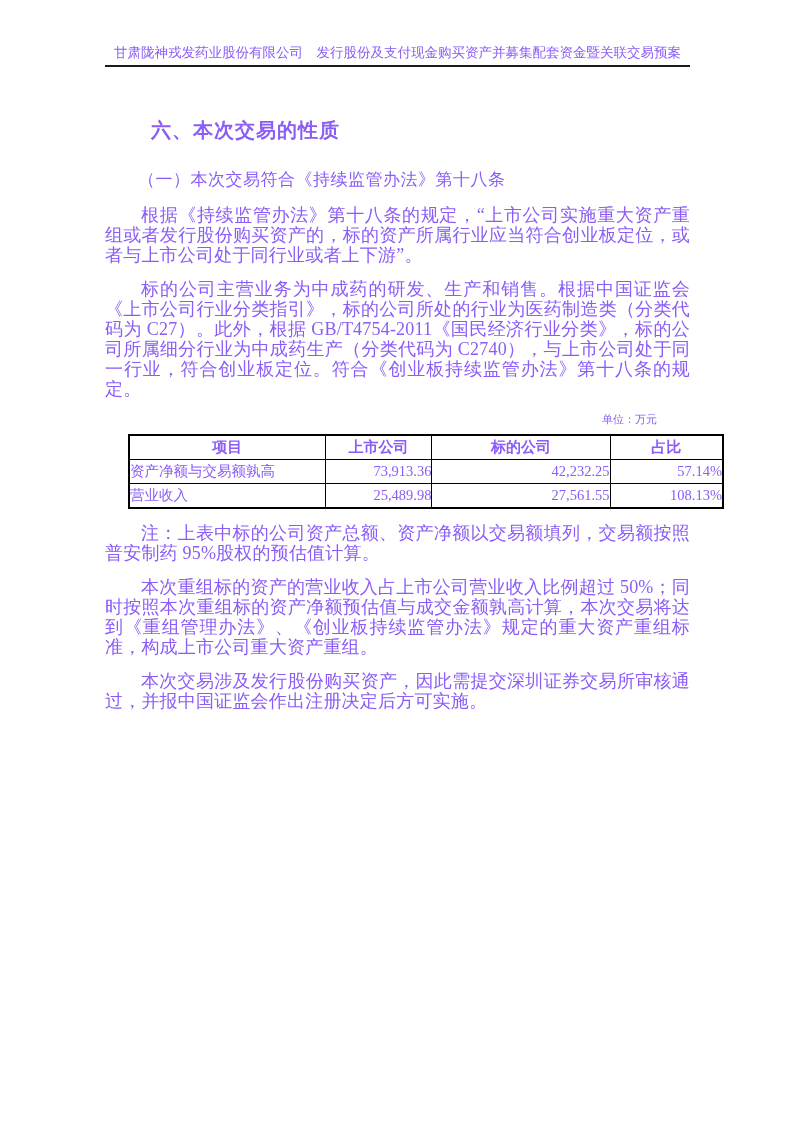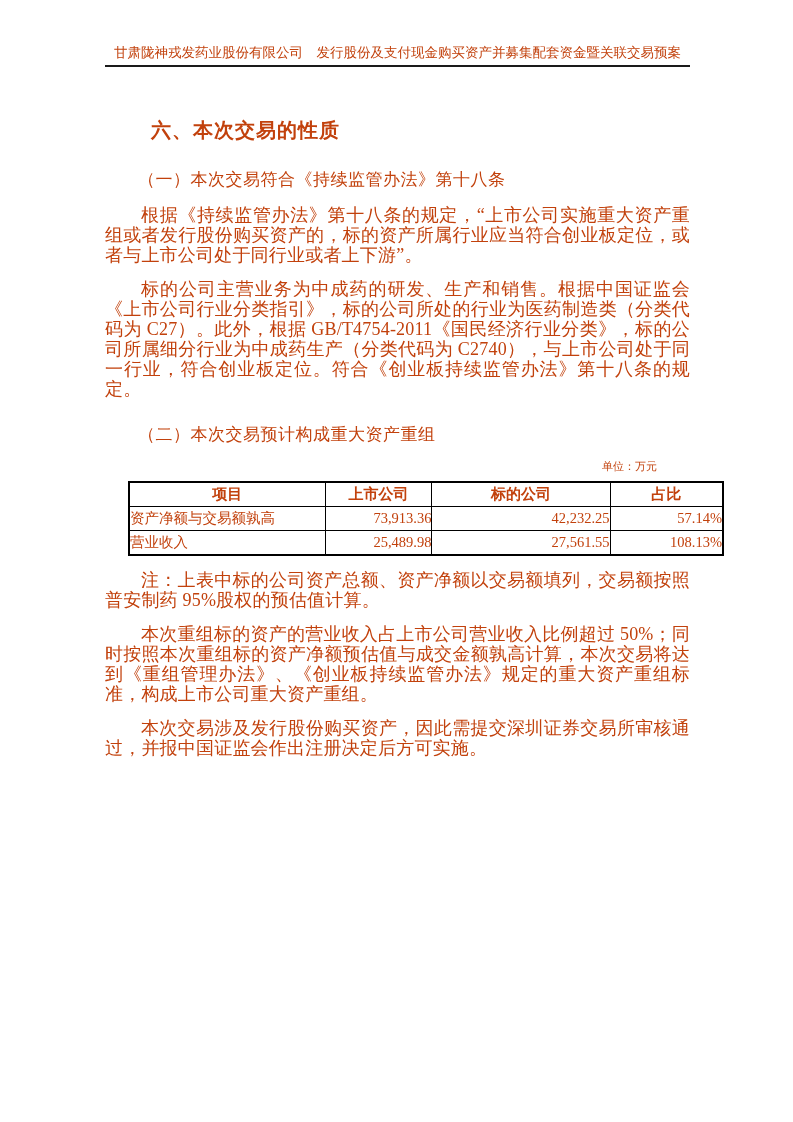--- a/index.html
+++ b/index.html
@@ -3,21 +3,21 @@
 <meta charset="utf-8">
 <style>
   html, body { margin: 0; padding: 0; background: #888; }
   .page {
     position: relative;
     width: 793px;
     height: 1122px;
     margin: 0 auto;
     background: #ffffff;
     overflow: hidden;
-    color: #c2410c;
+    color: #8b5cf6;
     font-family: "Liberation Serif", "DejaVu Serif", serif;
     box-sizing: border-box;
     padding: 44px 103px 0 105px;
   }
   .doc-header {
     font-size: 13.5px;
     line-height: 17px;
     text-align: center;
     padding-bottom: 4px;
     border-bottom: 2px solid #1a1a1a;
@@ -84,21 +84,20 @@
   <div class="doc-header">甘肃陇神戎发药业股份有限公司　发行股份及支付现金购买资产并募集配套资金暨关联交易预案</div>
 
   <h1 class="chapter-title">六、本次交易的性质</h1>
 
   <h2 class="section-heading">（一）本次交易符合《持续监管办法》第十八条</h2>
 
   <p class="body-para">根据《持续监管办法》第十八条的规定，“上市公司实施重大资产重组或者发行股份购买资产的，标的资产所属行业应当符合创业板定位，或者与上市公司处于同行业或者上下游”。</p>
 
   <p class="body-para">标的公司主营业务为中成药的研发、生产和销售。根据中国证监会《上市公司行业分类指引》，标的公司所处的行业为医药制造类（分类代码为 C27）。此外，根据 GB/T4754-2011《国民经济行业分类》，标的公司所属细分行业为中成药生产（分类代码为 C2740），与上市公司处于同一行业，符合创业板定位。符合《创业板持续监管办法》第十八条的规定。</p>
 
-  <h2 class="section-heading">（二）本次交易预计构成重大资产重组</h2>
 
 
   <div class="unit-label">单位：万元</div>
 
   <table class="fin-table">
     <colgroup>
       <col class="c-item">
         <col class="c-lst">
         <col class="c-tgt">
         <col class="c-ratio">

